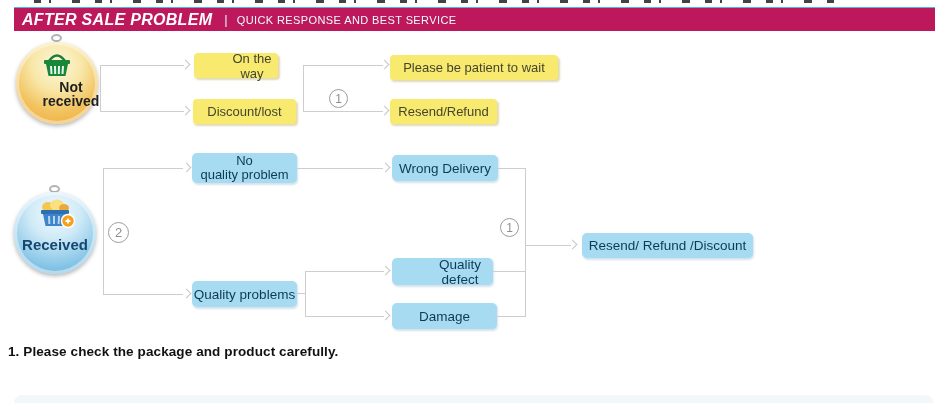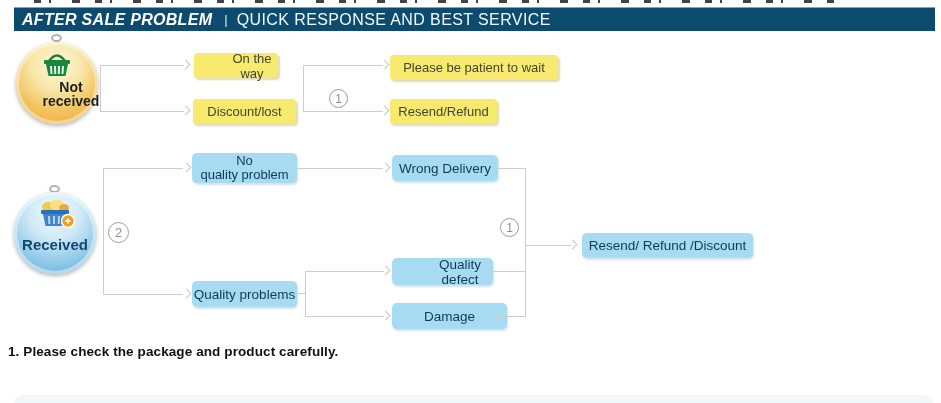--- a/index.html
+++ b/index.html
@@ -8,26 +8,26 @@
     font-family:"Liberation Sans","DejaVu Sans",sans-serif; background:#fff;
   }
   
   .top-remnant{
     position:absolute; left:34px; top:0; width:800px; height:3px; opacity:.85;
     background:repeating-linear-gradient(90deg,#222 0 7px,transparent 7px 15px,#222 15px 17px,transparent 17px 38px,#222 38px 46px,transparent 46px 61px);
   }
   
   .header-bar{
     position:absolute; left:14px; top:7px; width:921px; height:23px;
-    background:#0c4a6e; display:flex; align-items:center; color:#fff;
+    background:#be185d; display:flex; align-items:center; color:#fff;
     border-top:1px solid #4db6e6;
   }
   .header-title{font-size:16px; font-weight:bold; font-style:italic; margin-left:8px; letter-spacing:.3px;}
   .header-sep{font-size:13px; margin:0 9px 0 12px; color:#d8f1fb; font-weight:300;}
-  .header-subtitle{font-size:16px; letter-spacing:.4px; color:#f2fbff;}
+  .header-subtitle{font-size:11px; letter-spacing:.4px; color:#f2fbff;}
   
   .badge{position:absolute; border-radius:50%; display:flex; flex-direction:column; align-items:center; text-align:center; box-sizing:border-box;}
   .badge-nr{
     left:16px; top:42px; width:82px; height:82px;
     background:radial-gradient(circle at 50% 28%, #fdf7dd 0%, #f8e7a8 35%, #f2c35f 65%, #eda233 100%);
     box-shadow:0 2px 4px rgba(0,0,0,.3), inset 0 0 0 3px rgba(255,255,255,.4);
   }
   .badge-r{
     left:14px; top:192px; width:82px; height:82px;
     background:radial-gradient(circle at 50% 25%, #f6fbfe 0%, #cfeaf7 35%, #8cc8e8 70%, #57a7d6 100%);
@@ -115,21 +115,21 @@
 
   <div class="fbox bbox two-line" style="left:192px;top:153px;width:105px;height:30px;">
     <div>
       <div>No</div>
       <div>quality problem</div>
     </div>
   </div>
   <div class="fbox bbox" style="left:192px;top:281px;width:105px;height:26px;">Quality problems</div>
   <div class="fbox bbox" style="left:392px;top:155px;width:106px;height:26px;">Wrong Delivery</div>
   <div class="fbox bbox" style="left:392px;top:258px;width:101px;height:27px;padding-left:35px;">Quality defect</div>
-  <div class="fbox bbox" style="left:392px;top:303px;width:115px;height:26px;">Damage</div>
+  <div class="fbox bbox" style="left:392px;top:303px;width:105px;height:26px;">Damage</div>
   <div class="fbox bbox" style="left:582px;top:233px;width:171px;height:25px;">Resend/ Refund /Discount</div>
 
   <div class="vl" style="left:100px;top:65px;height:47px;"></div>
   <div class="hl" style="left:100px;top:65px;width:84px;"></div>
   <div class="chev" style="left:182px;top:61px;"></div>
   <div class="hl" style="left:100px;top:111px;width:84px;"></div>
   <div class="chev" style="left:182px;top:107px;"></div>
 
   <div class="vl" style="left:303px;top:65px;height:46px;"></div>
   <div class="hl" style="left:303px;top:65px;width:80px;"></div>

